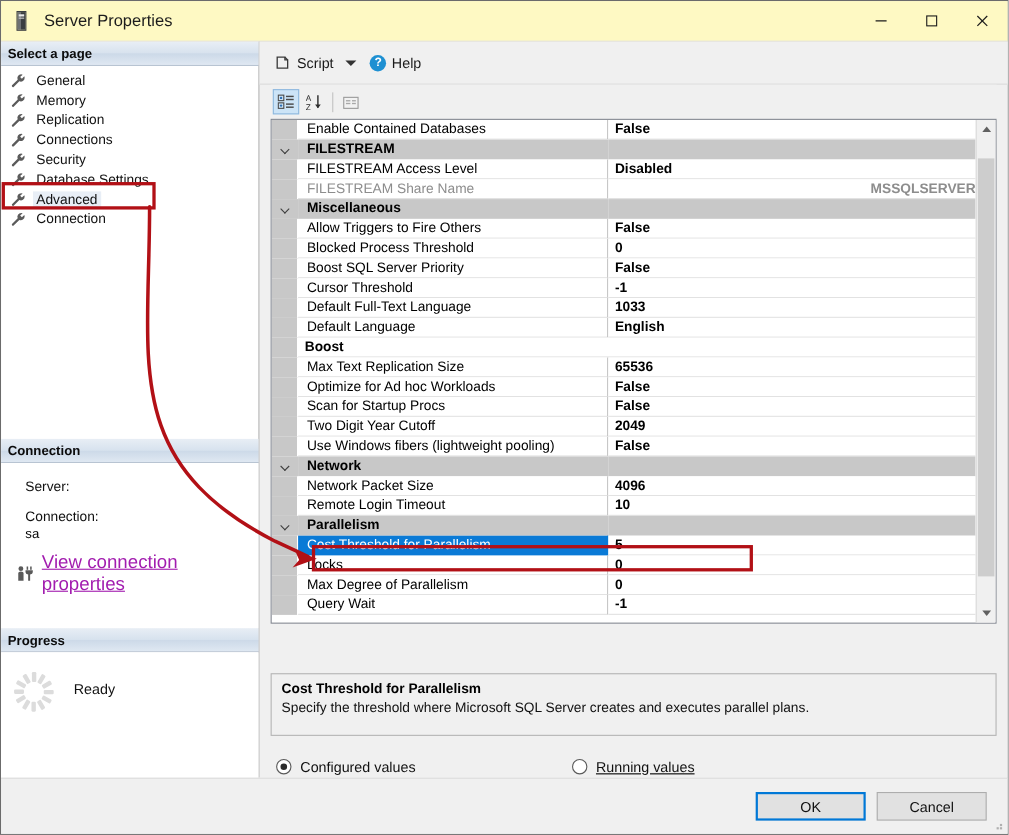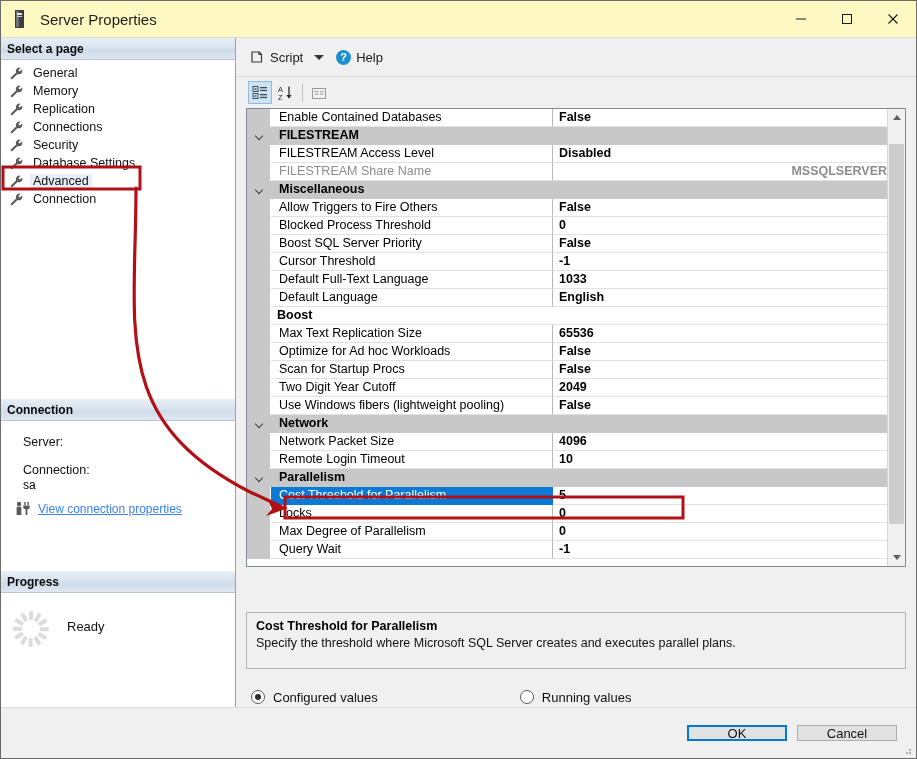--- a/index.html
+++ b/index.html
@@ -148,23 +148,23 @@
   .conn-line.label { padding-top: 14px; }
   .conn-user { padding-left: 22px; font-size: 12px; padding-top: 1px; }
   .conn-link-row {
     display: flex;
     align-items: center;
     padding-left: 14px;
     padding-top: 9px;
   }
   .conn-link {
     margin-left: 6px;
-    color: #3b82f6;
+    color: #a21caf;
     text-decoration: underline;
-    font-size: 12px;
+    font-size: 17px;
   }
   .people-icon { width: 17px; height: 15px; position: relative; }
   .progress-body {
     height: 96px;
     background: #ffffff;
     display: flex;
     align-items: flex-start;
     padding-top: 18px;
   }
   .spinner {
@@ -409,36 +409,36 @@
   }
   .radio.on::after {
     content: "";
     position: absolute;
     left: 3px; top: 3px;
     width: 6px; height: 6px;
     border-radius: 50%;
     background: #2b2b2b;
   }
   .radio-label { margin-left: 8px; font-size: 13px; color: #111; }
-  .radio-group2 { margin-left: 142px; display: flex; align-items: center; }
+  .radio-group2 { margin-left: 142px; display: flex; align-items: center; text-decoration: underline; }
 
   
   .footer {
     height: 50px;
     min-height: 50px;
     background: #f0f0f0;
     border-top: 1px solid #dcdcdc;
     display: flex;
     align-items: center;
     justify-content: flex-end;
     padding-right: 19px;
     position: relative;
   }
   .btn {
-    width: 100px; height: 16px;
+    width: 100px; height: 26px;
     background: #e1e1e1;
     border: 1px solid #adadad;
     font-size: 13px;
     color: #111;
     display: flex; align-items: center; justify-content: center;
     box-sizing: border-box;
     margin-left: 10px;
     font-family: "Liberation Sans", sans-serif;
   }
   .btn.primary {

